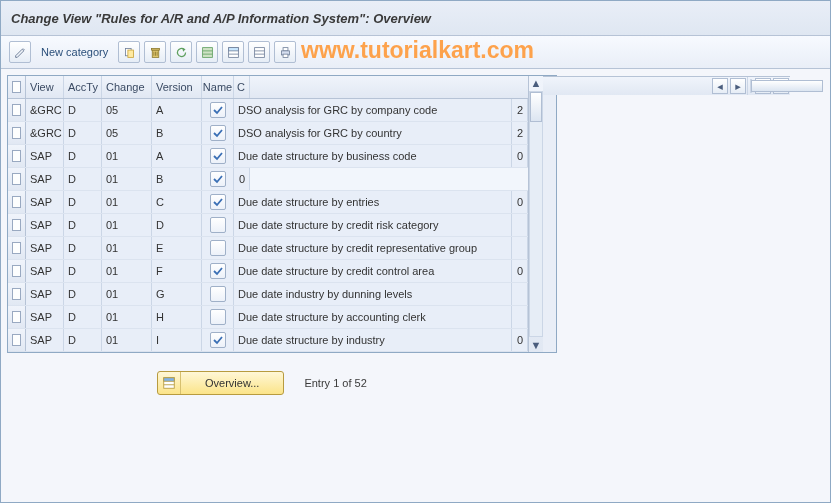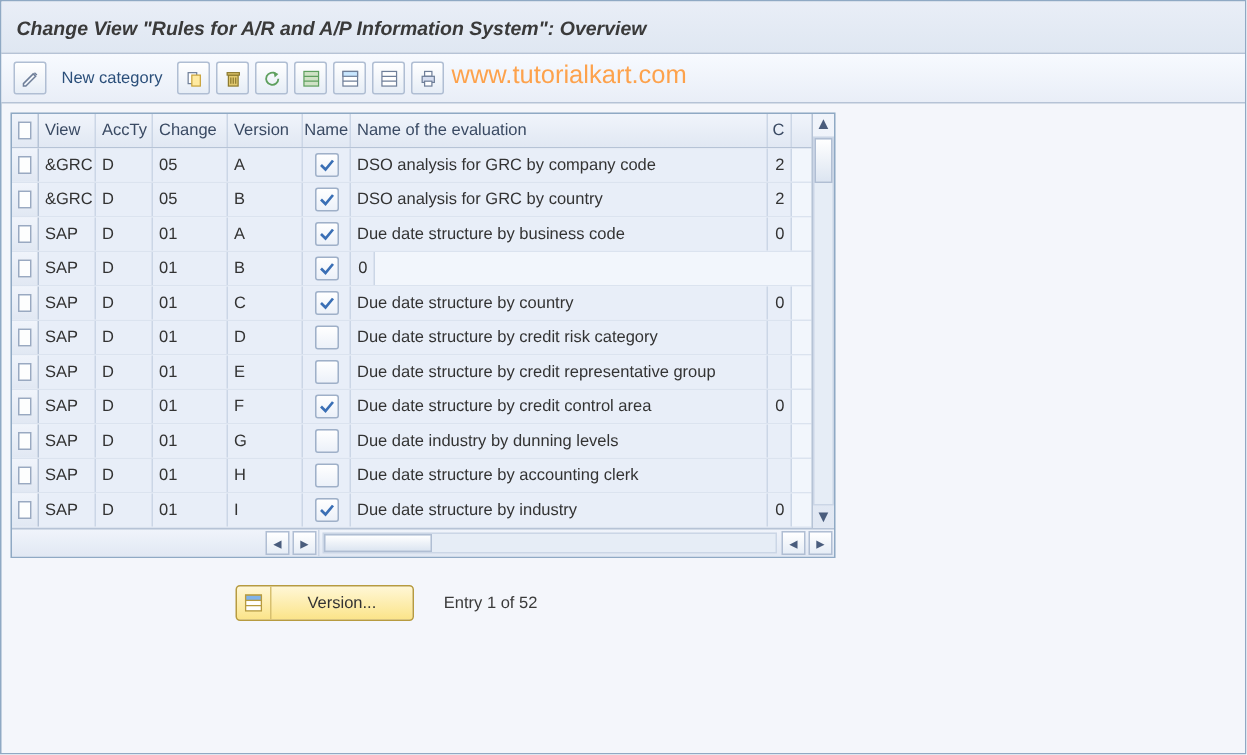--- a/index.html
+++ b/index.html
@@ -2,24 +2,24 @@
 <html><head>
 <meta charset="utf-8">
 <style>
   html,body{margin:0;padding:0;font-family:Arial,Helvetica,sans-serif;font-size:11px;color:#333;background:#fff}
   .app{width:831px;height:503px;border:1px solid #8fa9c4;box-sizing:border-box;background:#f4f6fb;display:flex;flex-direction:column}
   .title-bar{height:34px;display:flex;align-items:center;padding:0 10px;background:linear-gradient(#e9eef7,#dfe7f2);border-bottom:1px solid #b6c3d6;font-size:13px;font-style:italic;font-weight:bold;color:#3a3a3a}
   .toolbar{height:28px;display:flex;align-items:center;gap:4px;padding:2px 8px;background:linear-gradient(#f7faff,#e9eef7);border-bottom:1px solid #b6c3d6;position:relative}
   .tb-btn{width:20px;height:20px;border:1px solid #b0bed3;border-radius:2px;background:linear-gradient(#ffffff,#e6edf6);display:flex;align-items:center;justify-content:center;cursor:pointer}
   .tb-btn svg{width:13px;height:13px}
   .tb-text-btn{height:20px;padding:0 6px;display:flex;align-items:center;cursor:pointer;color:#2b4f7a}
-  .watermark{position:absolute;left:300px;top:0;height:28px;display:flex;align-items:center;font-size:17px;font-weight:normal;color:#ff9a3a;opacity:.9;pointer-events:none}
+  .watermark{position:absolute;left:300px;top:0;height:28px;display:flex;align-items:center;font-size:23px;font-weight:bold;color:#ff9a3a;opacity:.9;pointer-events:none}
   .content{flex:1;padding:6px 6px 10px 6px;overflow:hidden}
   .grid-wrap{border:1px solid #8fa9c4;background:#e9eef7;width:550px;box-sizing:border-box}
-  .grid{display:flex;flex-direction:column}
+  .grid{display:flex;flex-direction:row}
   .grid-head,.grid-row{display:flex;align-items:stretch}
   .grid-head{background:linear-gradient(#f0f4fb,#e1e8f3);border-bottom:1px solid #b6c3d6}
   .cell{border-right:1px solid #cbd6e6;padding:3px 4px;box-sizing:border-box;overflow:hidden;white-space:nowrap;display:flex;align-items:center}
   .grid-head .cell{height:22px;color:#3a4a63;background:linear-gradient(#f0f4fb,#e1e8f3)}
   .grid-body .grid-row{height:22px;border-bottom:1px solid #dbe3ef;background:#f2f6fc}
   .grid-body .grid-row .cell{background:#e8eef8}
   .row-sel{width:18px;background:linear-gradient(#f0f4fb,#e1e8f3)!important;display:flex;align-items:center;justify-content:center;cursor:pointer;border-right:1px solid #b6c3d6}
   .row-sel .box{width:10px;height:10px;border:1px solid #99a9c1;background:#fdfefe}
   .c-view{width:38px}
   .c-accty{width:38px}
@@ -125,21 +125,20 @@
           <div style="flex:1">
             <div class="grid-head">
               <div class="cell row-sel">
                   <div class="box"></div>
                 </div>
               <div class="cell c-view">View</div>
               <div class="cell c-accty">AccTy</div>
               <div class="cell c-evalcat">Change</div>
               <div class="cell c-version">Version</div>
               <div class="cell c-crte">Name</div>
-              <div class="cell c-name">Name of the evaluation</div>
               <div class="cell c-c">C</div>
             </div>
             <div class="grid-body" id="grid-body">
                 <div class="grid-row">
                   <div class="cell row-sel">
                     <div class="box"></div>
                   </div>
                   <div class="cell c-view">&amp;GRC</div>
                   <div class="cell c-accty">D</div>
                   <div class="cell c-evalcat">05</div>
@@ -215,21 +214,21 @@
                   <div class="cell c-accty">D</div>
                   <div class="cell c-evalcat">01</div>
                   <div class="cell c-version">C</div>
                   <div class="cell c-crte">
                     <div class="chk on">
                       <svg viewBox="0 0 10 10">
                         <path d="M1 5 L4 8 L9 2" fill="none" stroke="#3a6fb5" stroke-width="1.8"></path>
                       </svg>
                     </div>
                   </div>
-                  <div class="cell c-name">Due date structure by country</div>
+                  <div class="cell c-name">Due date structure by entries</div>
                   <div class="cell c-c">0</div>
                 </div>
                 <div class="grid-row">
                   <div class="cell row-sel">
                     <div class="box"></div>
                   </div>
                   <div class="cell c-view">SAP</div>
                   <div class="cell c-accty">D</div>
                   <div class="cell c-evalcat">01</div>
                   <div class="cell c-version">D</div>
@@ -345,19 +344,19 @@
 
     <div class="footer">
       <div class="pos-btn">
         <div class="ic">
           <svg width="14" height="14" viewBox="0 0 16 16">
               <rect x="2" y="2" width="12" height="12" fill="#fff" stroke="#b79b3f"></rect>
               <rect x="2" y="2" width="12" height="4" fill="#7fb2ea" stroke="#b79b3f"></rect>
               <line x1="2" y1="10" x2="14" y2="10" stroke="#b79b3f"></line>
             </svg>
         </div>
-        <span class="lbl">Version...</span>
+        <span class="lbl">Overview...</span>
       </div>
       <span class="entry-txt">Entry 1 of 52</span>
     </div>
   </div>
 
 </div>
 
 </body></html>

